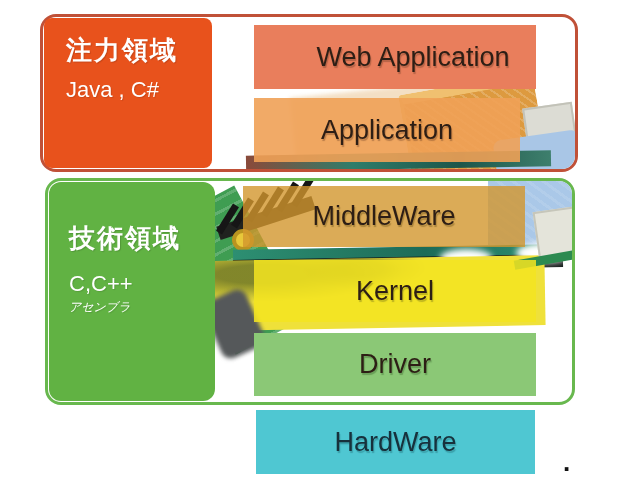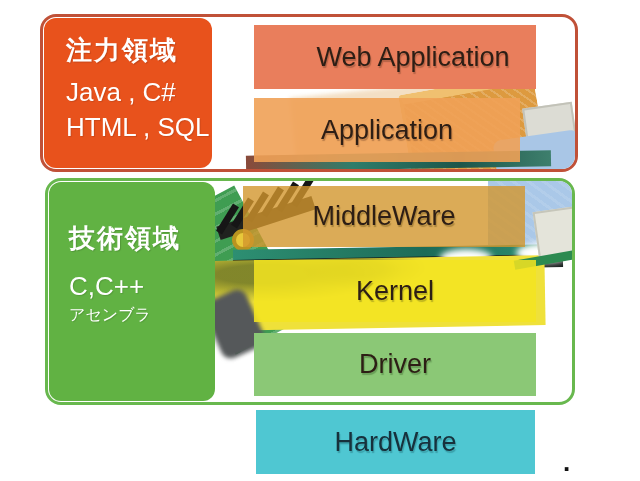--- a/index.html
+++ b/index.html
@@ -64,28 +64,28 @@
                                    radial-gradient(ellipse at 45% 15%, rgba(60,70,20,.35) 0 8%, transparent 25%);
                   transform:rotate(-1deg); }
   .t-grayblob { left:163px; top:112px; width:46px; height:62px; background:#55585a;
                 border-radius:10px; transform:rotate(-24deg); filter:blur(2px); }
   .t-rconnector { left:488px; top:28px; width:42px; height:52px; background:#e4e4da;
                   border:2px solid #c6c6ba; transform:rotate(-8deg); }
   .t-rboardline { left:466px; top:74px; width:66px; height:9px; background:#2c8a50; transform:rotate(-10deg); }
 
   
   .labelbox { position:absolute; border-radius:12px; color:#fff; z-index:3; }
-  .labelbox.orange { left:44px; top:18px; width:168px; height:150px; background:#e8521c; padding:16px 0 0 22px; }
+  .labelbox.orange { left:44px; top:18px; width:168px; height:150px; background:#e8521c; padding:16px 0 0 22px;border-radius:8px; }
   .labelbox.green  { left:49px; top:182px; width:166px; height:219px; background:#61b243; padding:40px 0 0 20px; }
   .labelbox .jp-title { font-size:26px; font-weight:bold; letter-spacing:2px; line-height:1.25;
                         text-shadow:1px 1px 1px rgba(0,0,0,.15); }
-  .labelbox .skill { font-size:26px; line-height:1.38; text-shadow:1px 1px 1px rgba(0,0,0,.12); }
+  .labelbox .skill { font-size:22px; line-height:1.38; text-shadow:1px 1px 1px rgba(0,0,0,.12); }
   .labelbox.orange .jp-title { margin-bottom:8px; }
   .labelbox.green  .jp-title { margin-bottom:14px; }
-  .labelbox.green  .skill.small { font-size:16px; }
+  .labelbox.green  .skill.small { font-size:12px;font-style:italic; }
 
   
   .layer { position:absolute; display:flex; align-items:center; justify-content:center;
            font-size:27px; color:#2d1e15; z-index:3;
            text-shadow:1px 2px 1px rgba(90,50,30,.35); }
   .layer.webapp     { left:254px; top:25px;  width:282px; height:64px; background:#e97e5c;padding-left:36px; }
   .layer.app        { left:254px; top:98px;  width:266px; height:64px; background:rgba(240,161,86,.90); }
   .layer.middleware { left:243px; top:186px; width:282px; height:61px; background:rgba(210,150,45,.80);
                       text-shadow:1px 2px 1px rgba(80,60,10,.35); }
   .layer.kernel     { left:254px; top:260px; width:282px; height:62px; background:rgba(243,228,33,.86);
@@ -128,21 +128,20 @@
     <div class="ph t-cloud2"></div>
     <div class="ph t-yellowwash"></div>
     <div class="ph t-grayblob"></div>
     <div class="ph t-rconnector"></div>
     <div class="ph t-rboardline"></div>
   </div>
 
   <div class="labelbox orange">
     <div class="jp-title">注力領域</div>
     <div class="skill">Java , C#</div>
-    <div class="skill">HTML , SQL</div>
   </div>
 
   <div class="labelbox green">
     <div class="jp-title">技術領域</div>
     <div class="skill">C,C++</div>
     <div class="skill small">アセンブラ</div>
   </div>
 
   <div class="layer webapp">Web Application</div>
   <div class="layer app">Application</div>

